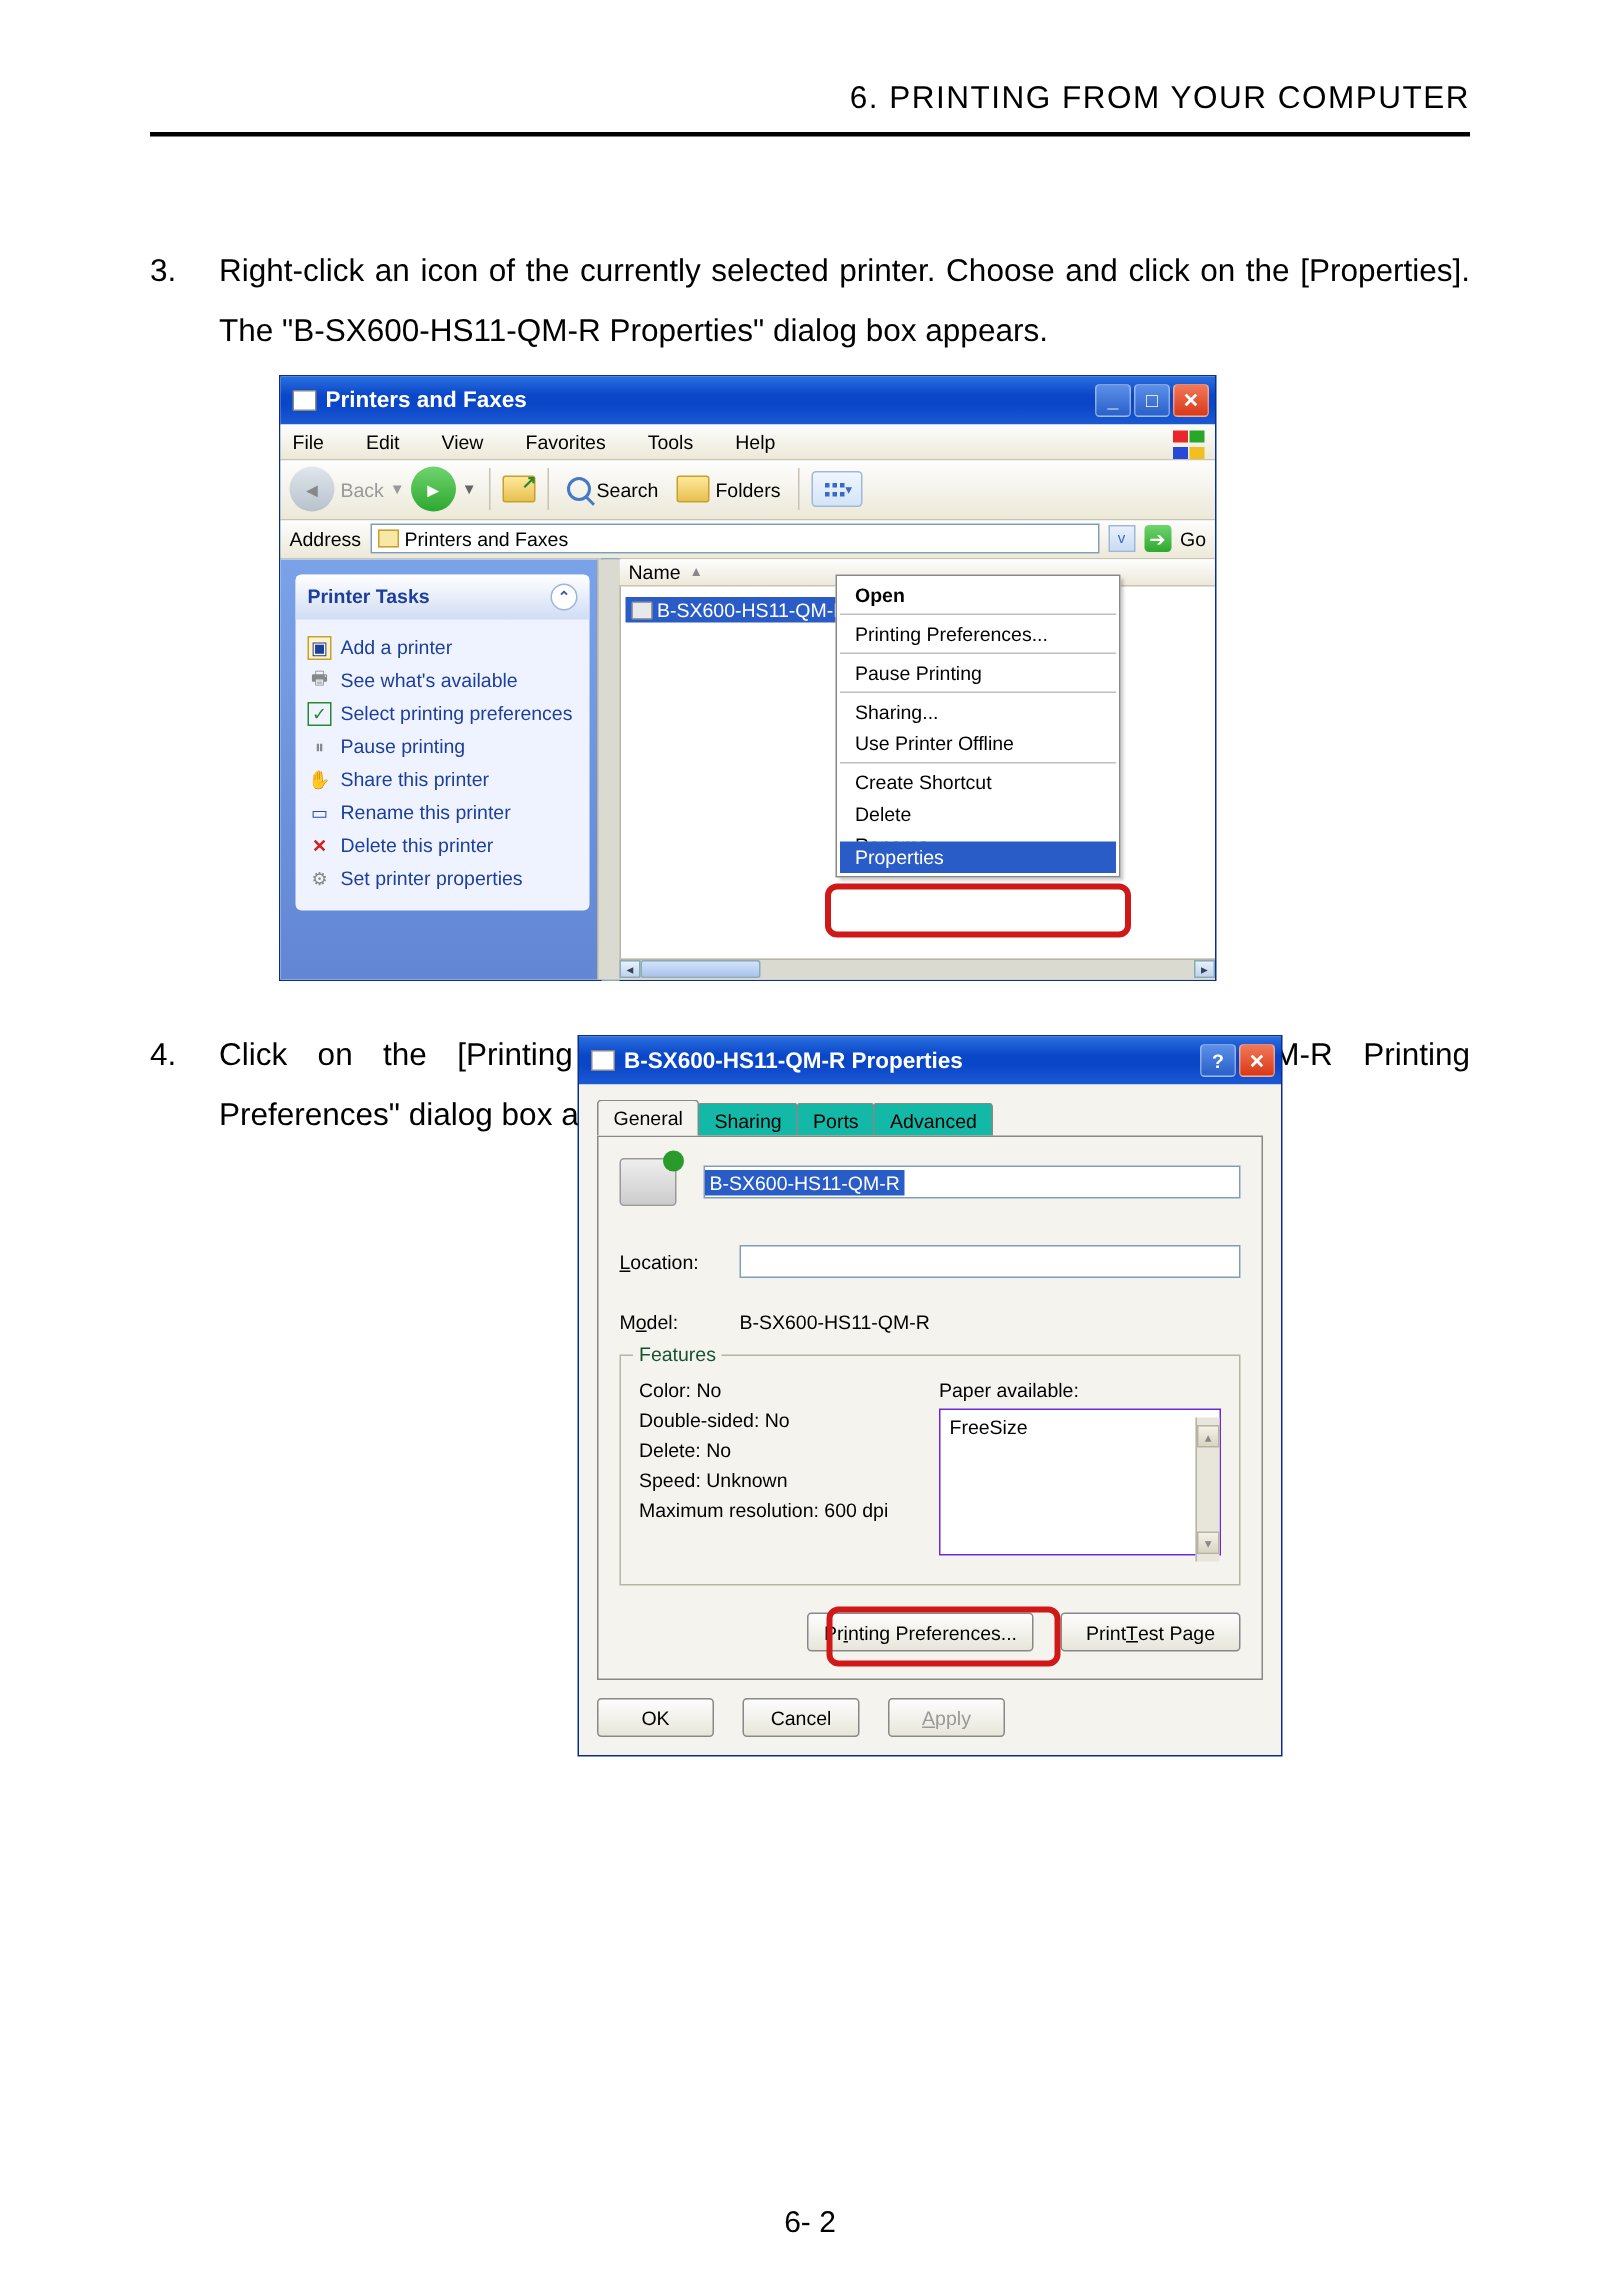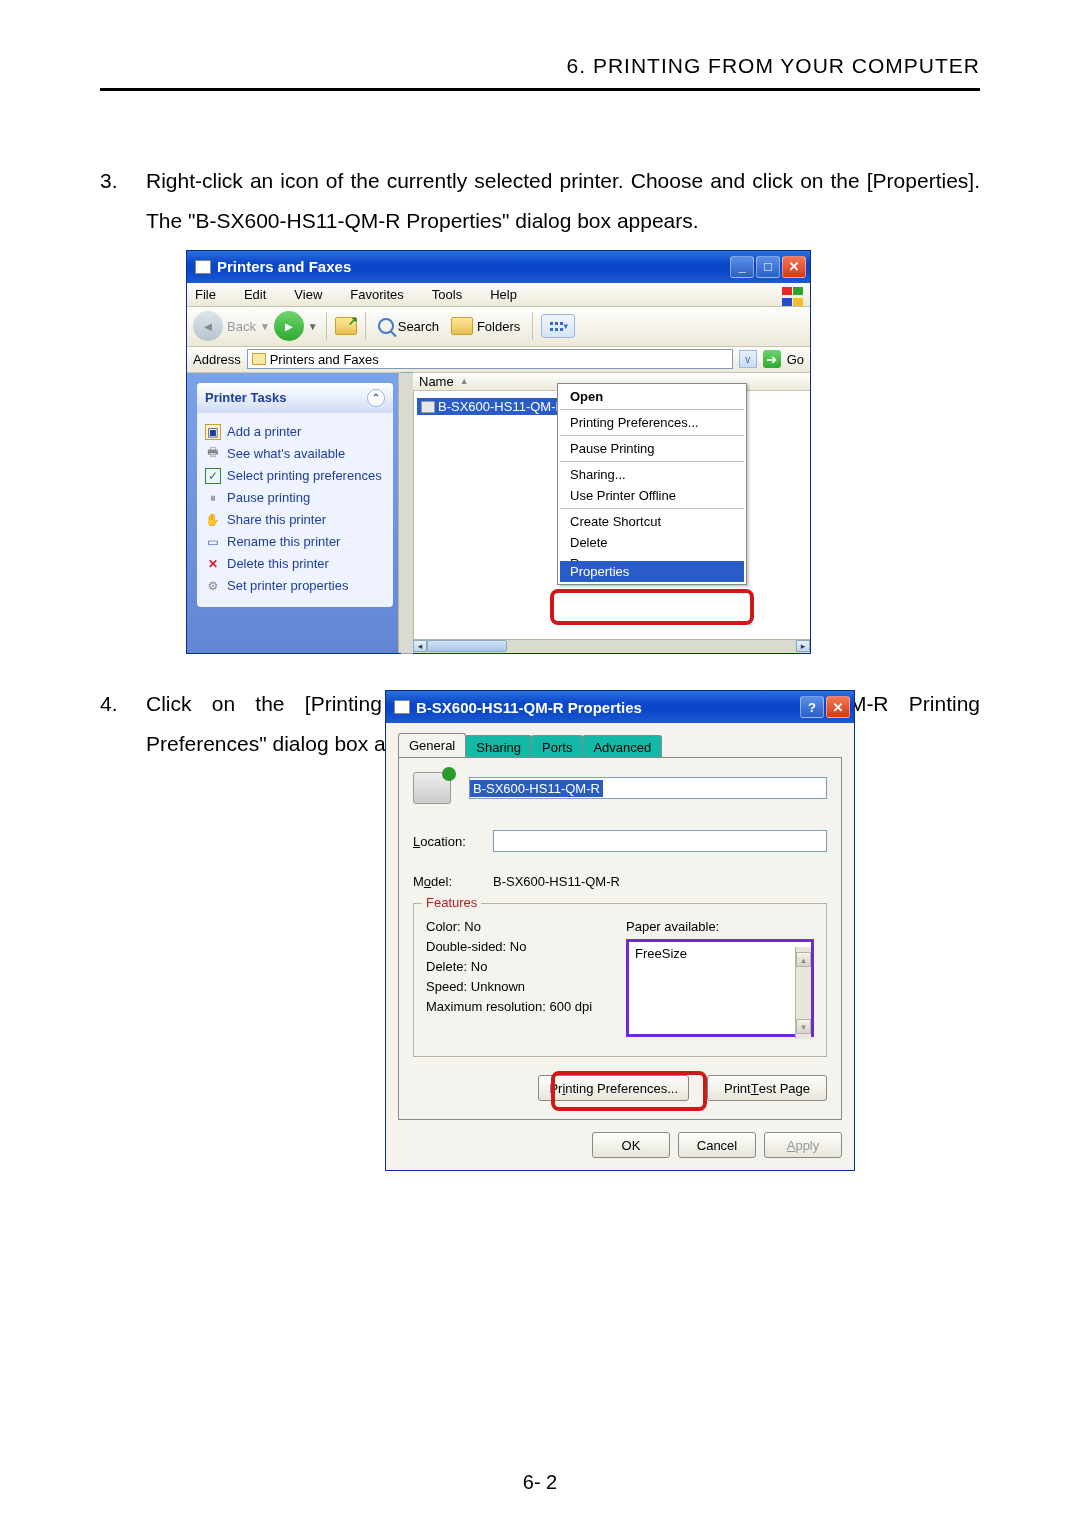--- a/index.html
+++ b/index.html
@@ -85,32 +85,32 @@
   .tabpane { border:1px solid #888; padding: 14px 14px 18px 14px; background:#f4f3ee;}
   .prn-big { width:38px;height:32px;background:linear-gradient(#eee,#ccc);border:1px solid #999;border-radius:3px;position:relative;}
   .prn-big::after{content:"";position:absolute;right:-6px;top:-6px;width:14px;height:14px;background:#2a9a2a;border-radius:50%;}
   .name-row{display:flex;align-items:center;gap:18px; margin-bottom:26px;}
   .name-field{flex:1;height:22px;border:1px solid #7f9db9;background:#fff;display:flex;align-items:center;}
   .name-field span{background:#2a5cc8;color:#fff;padding:1px 3px;}
   .field-row{display:flex;align-items:center;gap:10px;margin-bottom:14px;}
   .field-row label{width:70px;}
   .txt-field{flex:1;height:22px;border:1px solid #7f9db9;background:#fff;}
   .fieldset{border:1px solid #b8b4a4;padding:10px 12px 14px 12px;margin-top:8px;position:relative;}
-  .fieldset .legend{position:absolute;top:-9px;left:8px;background:#f4f3ee;padding:0 4px;color:#b91c1c;}
+  .fieldset .legend{position:absolute;top:-9px;left:8px;background:#f4f3ee;padding:0 4px;color:#14532d;}
   .feat-cols{display:flex;gap:12px;}
   .feat-col{flex:1;}
   .feat-col div{margin:5px 0;}
-  .paperbox{height:98px;border:3px solid #6d28d9;background:#fff;padding:4px 6px;position:relative;}
+  .paperbox{height:98px;border:1px solid #6d28d9;background:#fff;padding:4px 6px;position:relative;}
   .paperbox .sb{position:absolute;right:0;top:0;width:16px;height:100%;background:#e8e6da;border-left:1px solid #b8b4a4;}
   .paperbox .sb .arr{height:15px;background:linear-gradient(#f4f2e8,#d8d4c4);border:1px solid #b8b4a4;display:flex;align-items:center;justify-content:center;font-size:9px;color:#888;}
   .btn-row{display:flex;gap:18px;justify-content:flex-end;margin-top:18px;}
   .btn{min-width:120px;height:26px;border:1px solid #888;background:linear-gradient(#fdfdfd,#e8e6da);border-radius:3px;display:flex;align-items:center;justify-content:center;padding:0 10px;}
   .btn.small{min-width:78px;}
   .btn.disabled{color:#999;}
-  .dlg-foot{display:flex;gap:8px;justify-content:flex-end;margin-top:12px;}
+  .dlg-foot{display:flex;gap:19px;justify-content:flex-start;margin-top:12px;}
   .red-hl2{position:absolute;border:4px solid #d01818;border-radius:8px;pointer-events:none;}
   .u{text-decoration:underline;}
 </style>
 </head>
 <body>
 
 <div class="page">
 
   <div class="hdr-text">6. PRINTING FROM YOUR COMPUTER</div>
   <div class="hdr-line"></div>

